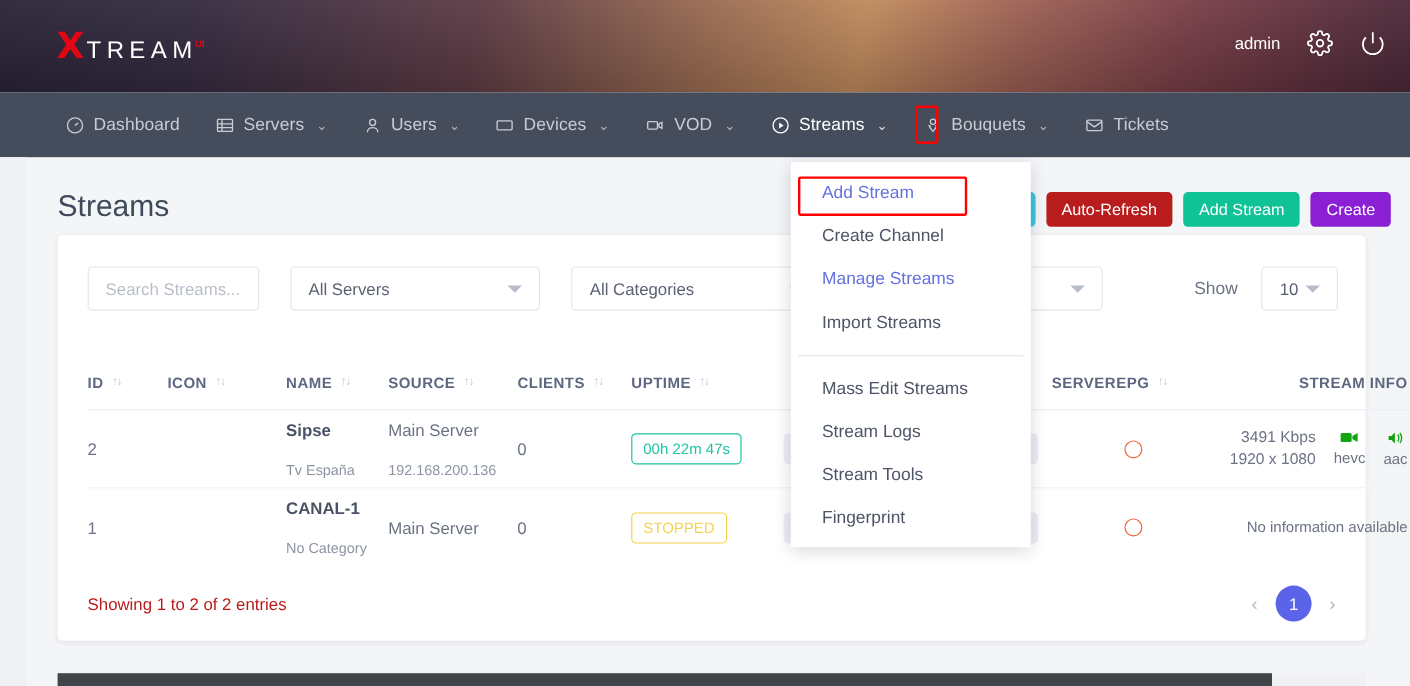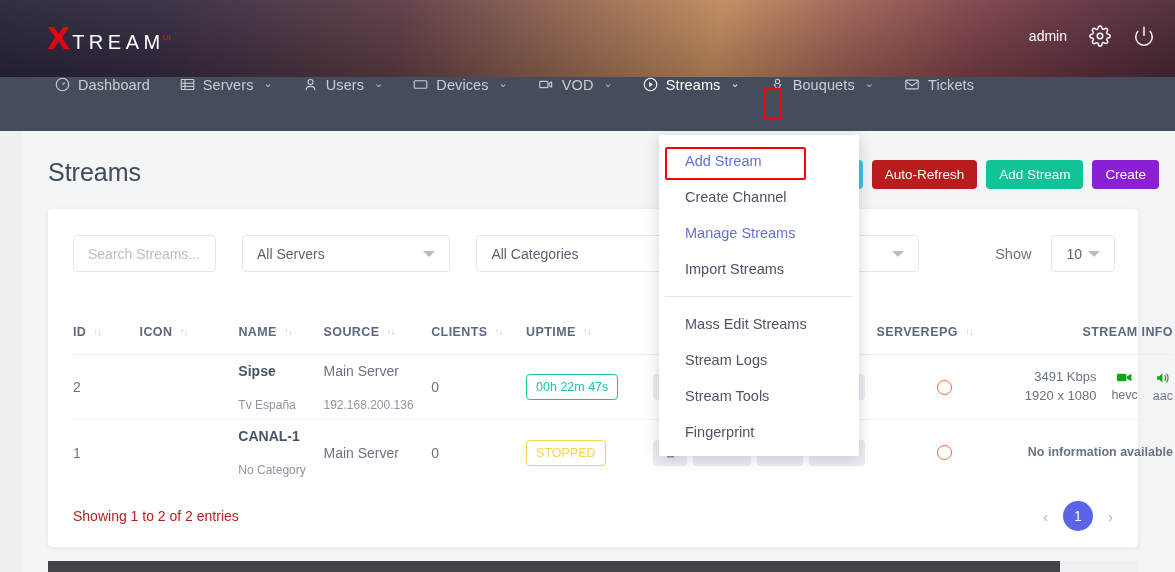--- a/index.html
+++ b/index.html
@@ -35,21 +35,21 @@
   .brand-right { position:absolute; right: 20px; top: 25px; display:flex; align-items:center; gap: 22px; }
   .brand-user { color:#fff; font-size: 14px; }
   .brand-right svg { display:block; }
 
   
   .navbar {
     position:absolute; left:0; top:77px; width:1175px; height:54px;
     background:#454d5d; display:flex; align-items:center; padding-left: 40px;
   }
   .navitem {
-    display:flex; gap:8px; color:#c9ccd3; font-size:14.5px;
+    display:flex; align-items:center; gap:8px; color:#c9ccd3; font-size:14.5px;
     padding: 0 15px; height:54px; cursor:pointer; white-space:nowrap;
   }
   .navitem.active { color:#ffffff; }
   .navitem .lbl { letter-spacing:.1px; }
   .navitem .chev { font-size: 11px; opacity:.85; padding-left:2px; }
   .navitem svg { display:block; }
 
   
   .caret-highlight {
     position:absolute; left:763px; top:88px; width:19px; height:32px;
@@ -64,21 +64,21 @@
   .btn { border:none; border-radius:4px; color:#fff; font-size:13.5px; height:29px;
          padding: 0 13px; cursor:pointer; font-family:"Liberation Sans",sans-serif; line-height:29px;}
   .btn-yellow { background:#f3d44c; width: 42px; padding:0; }
   .btn-cyan { background:#40c4dd; width: 41px; padding:0; display:flex; align-items:center; justify-content:center;}
   .btn-dark { background:#b91c1c; }
   .btn-green { background:#0fc396; }
   .btn-purple { background:#8a1fd4; }
 
   
   .card {
-    position:absolute; left:48px; top:209px; width:1090px; height:338px;
+    position:absolute; left:48px; top:196px; width:1090px; height:338px;
     background:#ffffff; border-radius:4px; box-shadow: 0 1px 4px rgba(30,40,60,.08);
   }
   .filters { position:absolute; left:25px; top:26px; width:1042px; display:flex; align-items:center; }
   .inp, .sel {
     height:37px; border:1px solid #e3e6ec; border-radius:4px; background:#fff;
     font-size:14px; color:#5a6273; display:flex; align-items:center; padding:0 14px;
     font-family:"Liberation Sans",sans-serif;
   }
   .inp { width:158px; color:#b9bec9; }
   .sel { width:232px; justify-content:space-between; margin-left:26px; }
@@ -406,21 +406,21 @@
           </span>
           <span class="actionbtn" style="width:58px"></span>
           <span class="actionbtn" style="width:46px"></span>
           <span class="actionbtn" style="width:56px"></span>
         </div>
         <div style="width:55px"></div>
         <div style="width:88px; display:flex; justify-content:flex-start; padding-left:7px;">
           <span class="circle-o"></span>
         </div>
         <div style="width:160px; display:flex; align-items:center; justify-content:flex-end;">
-          <span class="sinfo" style="font-size:12.5px; white-space:nowrap;font-weight:bold;">No information available</span>
+          <span class="sinfo" style="font-size:12.5px; white-space:nowrap;">No information available</span>
         </div>
       </div>
     </div>
 
     <div class="footer">
       <span class="showing">Showing 1 to 2 of 2 entries</span>
       <div class="pager">
         <span class="pg-arrow">‹</span>
         <span class="pg-num">1</span>
         <span class="pg-arrow">›</span>

